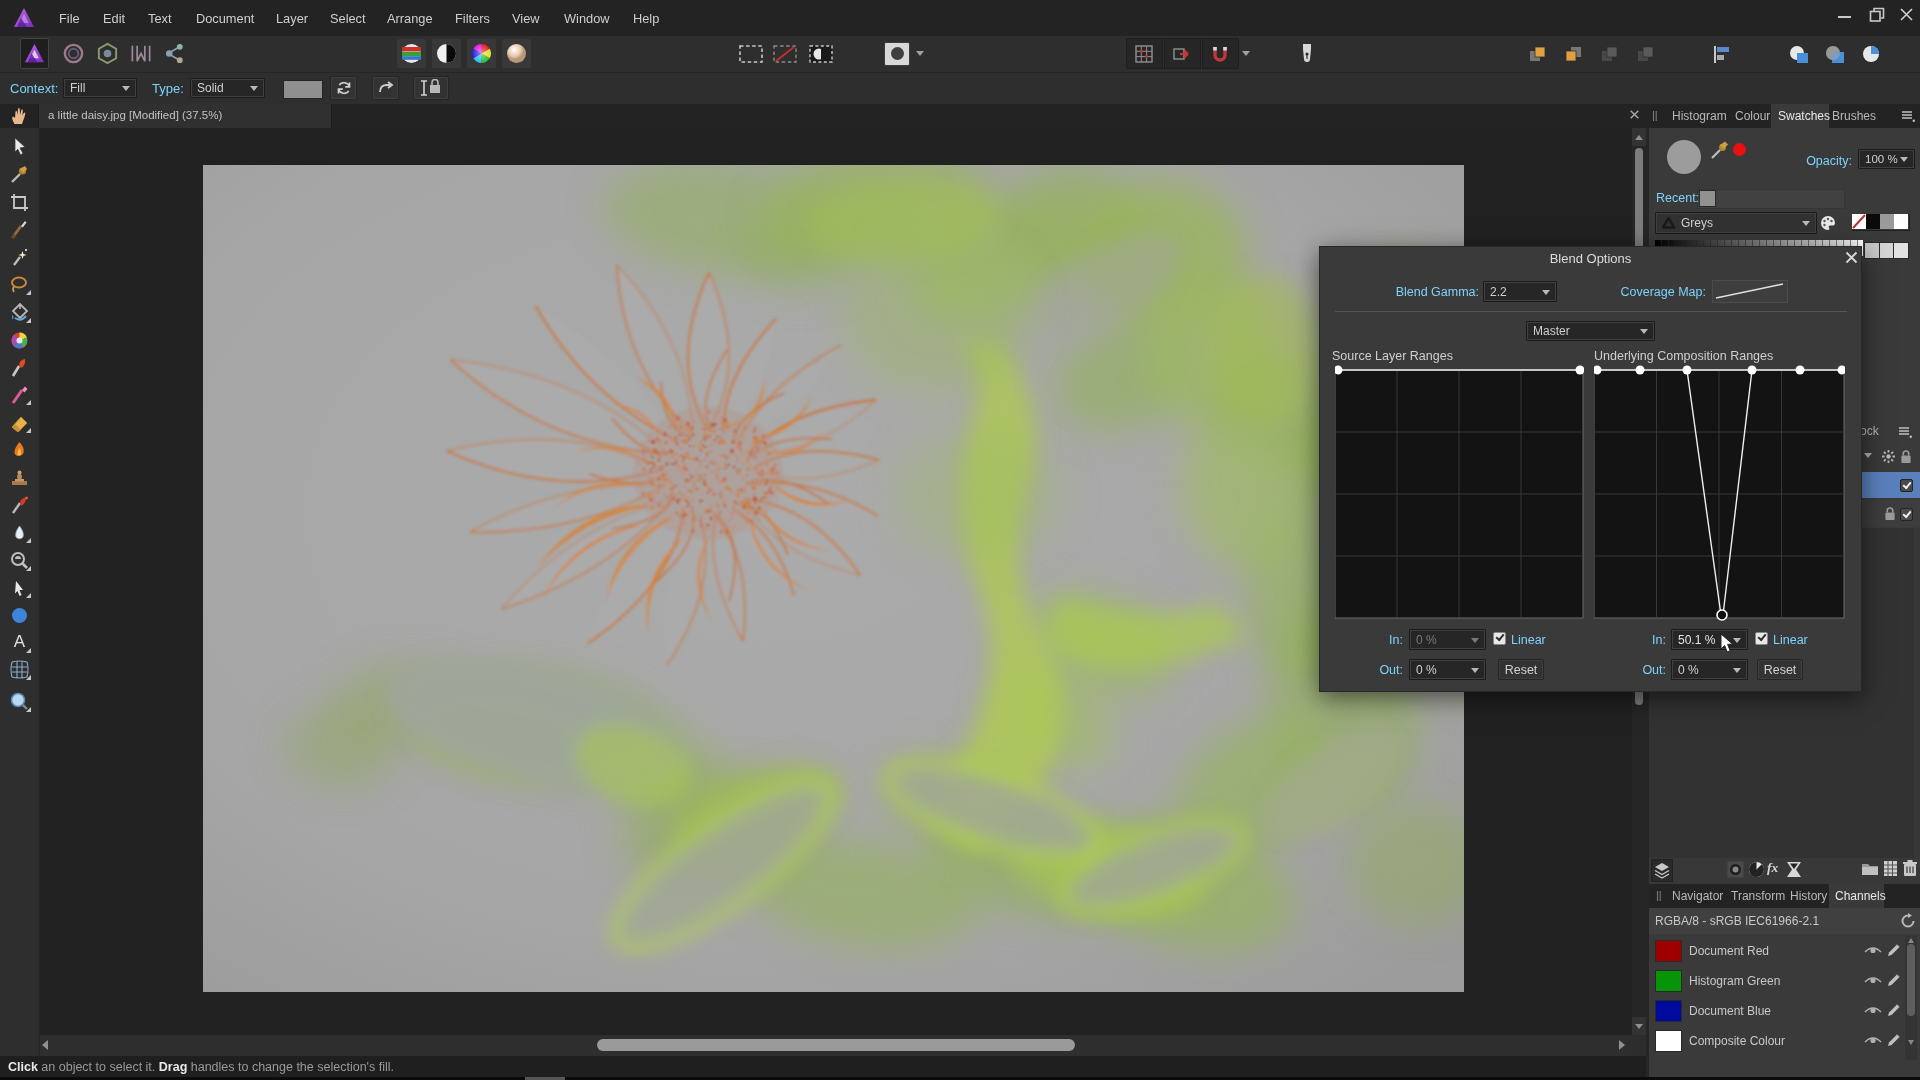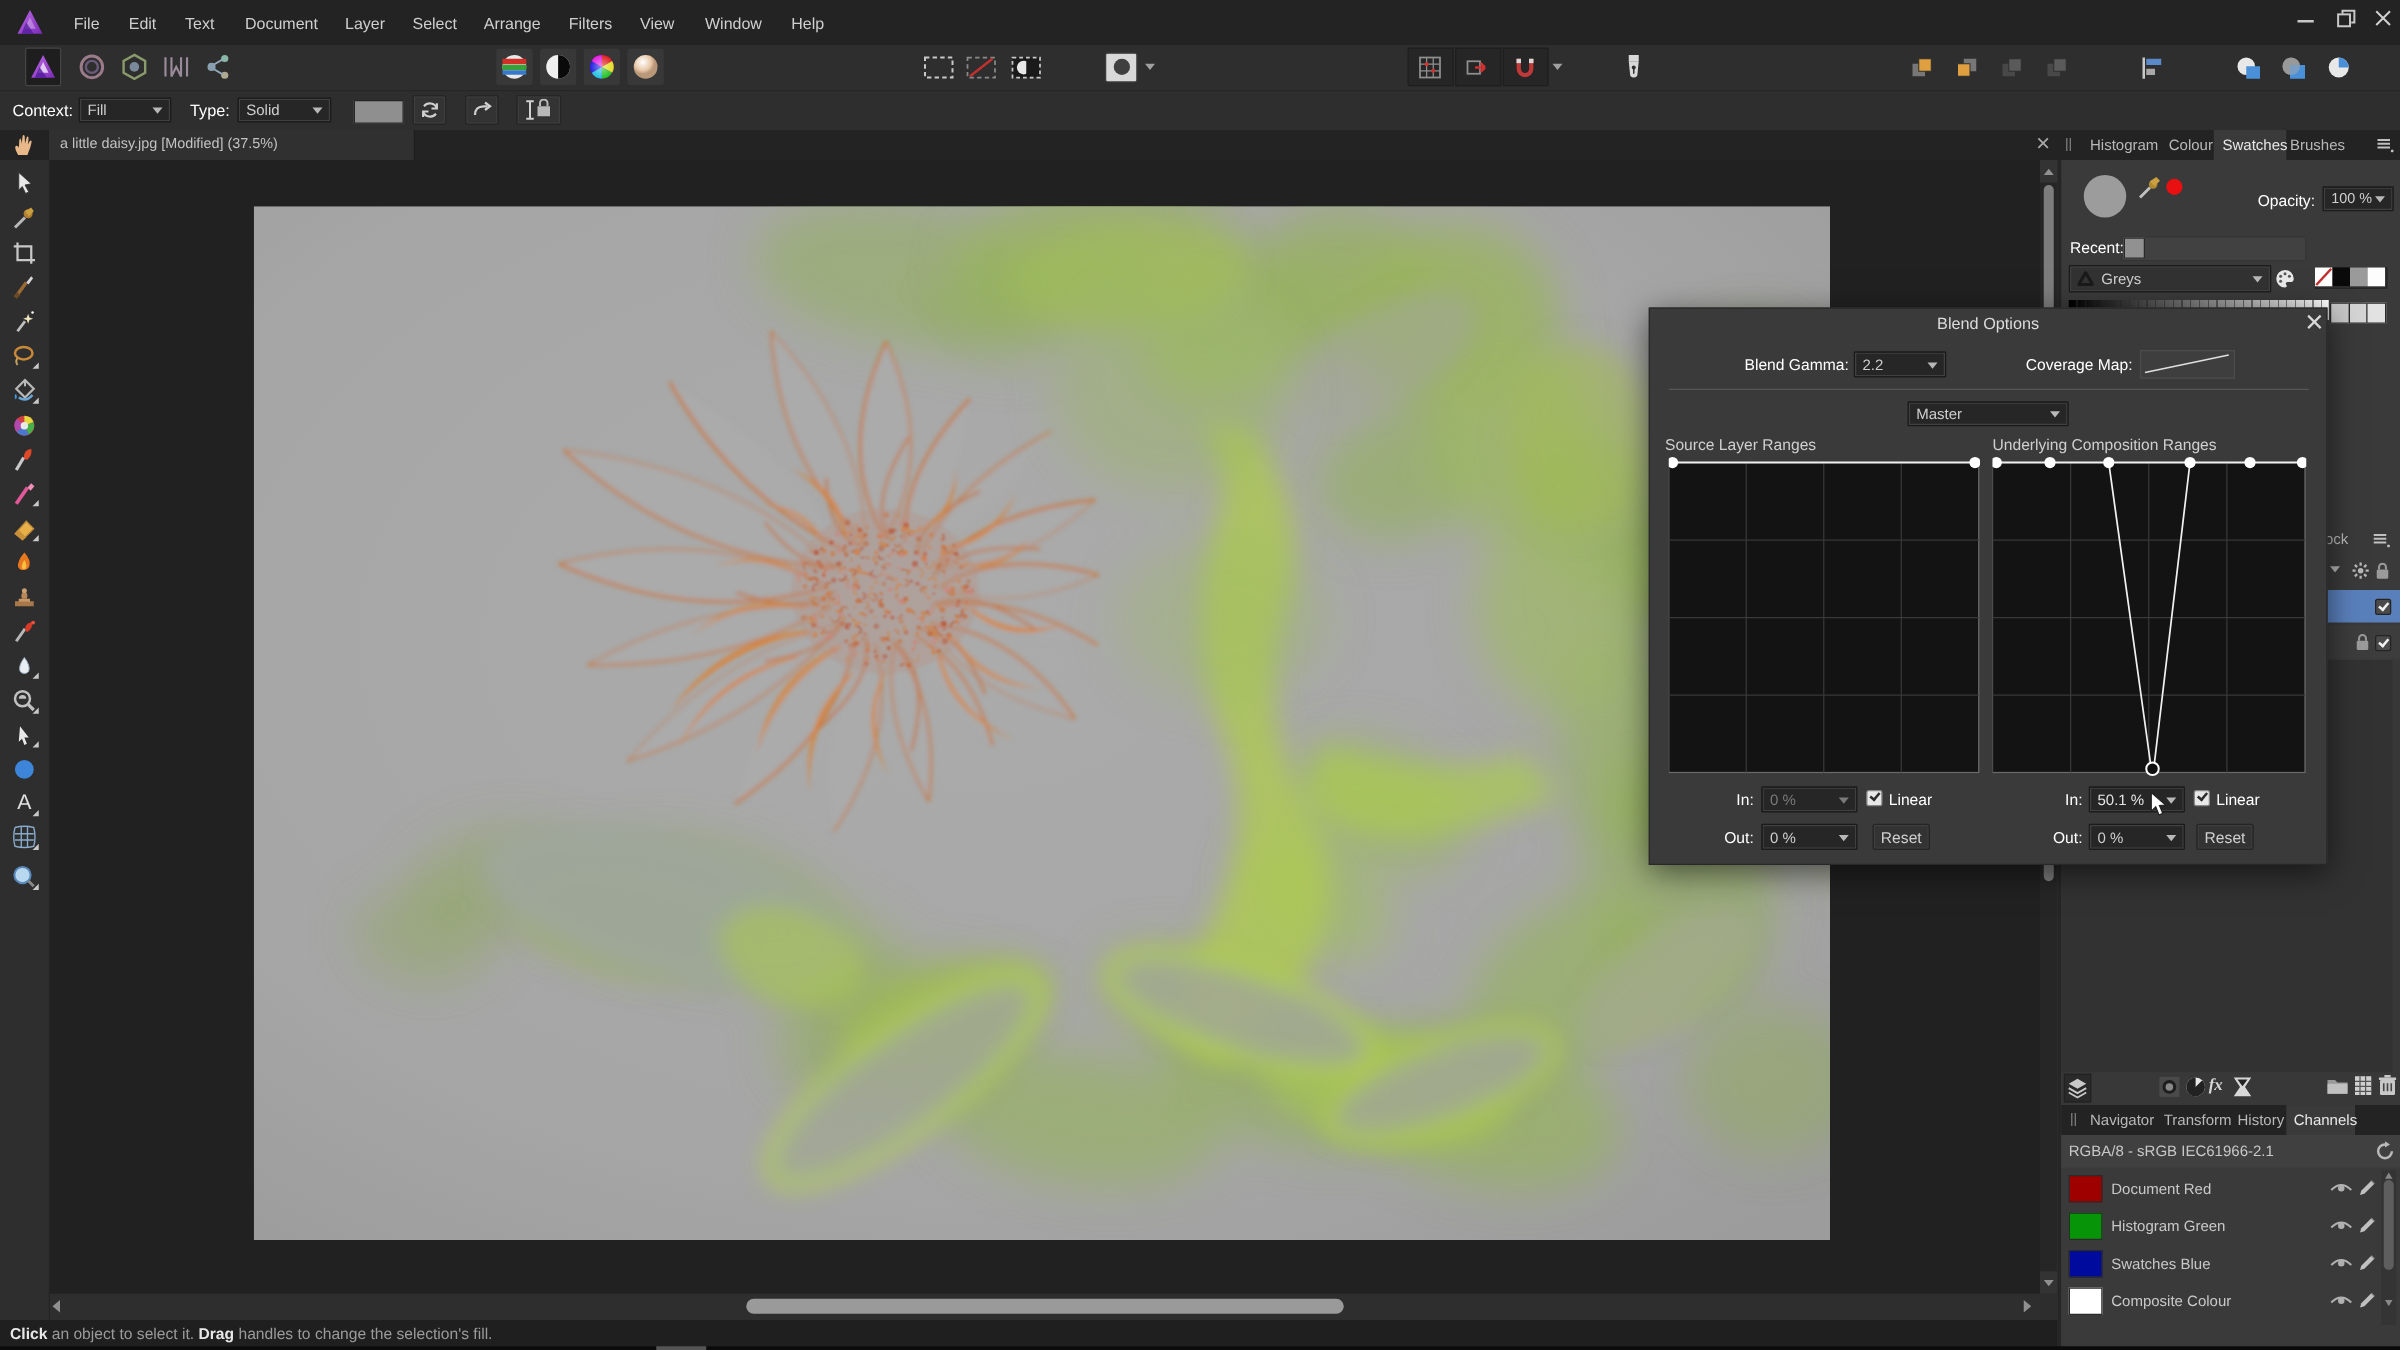--- a/index.html
+++ b/index.html
@@ -1,19 +1,19 @@
 <!DOCTYPE html>
 <html><head><meta charset="utf-8">
 <style>
 html,body{margin:0;padding:0;background:#111}
 #app{position:relative;width:1920px;height:1080px;background:#2d2d2d;font-family:"Liberation Sans",sans-serif;overflow:hidden;color:#c8c8c8}
 .abs{position:absolute}
 .dd{position:absolute;background:#262626;border:1px solid #1b1b1b;box-shadow:inset 0 0 0 1px #404040;border-radius:1px;color:#cfcfcf;font-size:12px;display:flex;align-items:center;padding:0 6px;box-sizing:border-box}
 .dd .car{position:absolute;right:6px;top:50%;margin-top:-2px;width:0;height:0;border-left:4px solid transparent;border-right:4px solid transparent;border-top:5px solid #b8b8b8}
-.lbl{position:absolute;font-size:12px;color:#ffffff;white-space:nowrap}
+.lbl{position:absolute;font-size:12px;color:#7dd3fc;white-space:nowrap}
 .btn{position:absolute;background:#333333;border:1px solid #252525;box-shadow:inset 0 0 0 1px #3f3f3f;border-radius:2px;box-sizing:border-box;display:flex;align-items:center;justify-content:center}
 .chk{position:absolute;width:13px;height:13px;background:#e8e8e8;border:1px solid #888;border-radius:2px;box-sizing:border-box}
 .chk:after{content:"";position:absolute;left:2px;top:1px;width:6px;height:3px;border-left:2px solid #2d2d2d;border-bottom:2px solid #2d2d2d;transform:rotate(-50deg)}
 .chkd{position:absolute;width:13px;height:13px;background:#4a4a4a;border:1px solid #242424;border-radius:2px;box-sizing:border-box}
 .chkd:after{content:"";position:absolute;left:2px;top:2px;width:6px;height:3px;border-left:2.2px solid #f0f0f0;border-bottom:2.2px solid #f0f0f0;transform:rotate(-50deg)}
 </style></head>
 <body>
 <div id="app">
 <div class="abs" style="left:0;top:0;width:1920px;height:36px;background:#232323"></div><svg class="abs" style="left:12px;top:6px" width="24" height="24" viewBox="0 0 24 24">
 <defs>
@@ -796,21 +796,21 @@
       <circle cx="9" cy="6.5" r="2.6" fill="#b0b0b0"></circle>
     </svg><svg class="abs" style="left:1886px;top:942px" width="16" height="16" viewBox="0 0 16 16">
       <path d="M2 14 L3 10.5 L11 2.5 L13.5 5 L5.5 13 Z" fill="#c0c0c0"></path>
       <path d="M11 2.5 L13.5 5" stroke="#888" stroke-width="1"></path>
     </svg><div class="abs" style="left:1655px;top:970px;width:27px;height:22px;background:#089408;border:1px solid #2a2a2a;box-sizing:border-box"></div><div class="abs" style="left:1689px;top:974px;font-size:12px;color:#c8c8c8">Histogram Green</div><svg class="abs" style="left:1864px;top:974px" width="18" height="13" viewBox="0 0 18 13">
       <path d="M1 8 Q9 0 17 8" fill="none" stroke="#b0b0b0" stroke-width="1.6"></path>
       <circle cx="9" cy="6.5" r="2.6" fill="#b0b0b0"></circle>
     </svg><svg class="abs" style="left:1886px;top:972px" width="16" height="16" viewBox="0 0 16 16">
       <path d="M2 14 L3 10.5 L11 2.5 L13.5 5 L5.5 13 Z" fill="#c0c0c0"></path>
       <path d="M11 2.5 L13.5 5" stroke="#888" stroke-width="1"></path>
-    </svg><div class="abs" style="left:1655px;top:1000px;width:27px;height:22px;background:#000b9e;border:1px solid #2a2a2a;box-sizing:border-box"></div><div class="abs" style="left:1689px;top:1004px;font-size:12px;color:#c8c8c8">Swatches Blue</div><svg class="abs" style="left:1864px;top:1004px" width="18" height="13" viewBox="0 0 18 13">
+    </svg><div class="abs" style="left:1655px;top:1000px;width:27px;height:22px;background:#000b9e;border:1px solid #2a2a2a;box-sizing:border-box"></div><div class="abs" style="left:1689px;top:1004px;font-size:12px;color:#c8c8c8">Document Blue</div><svg class="abs" style="left:1864px;top:1004px" width="18" height="13" viewBox="0 0 18 13">
       <path d="M1 8 Q9 0 17 8" fill="none" stroke="#b0b0b0" stroke-width="1.6"></path>
       <circle cx="9" cy="6.5" r="2.6" fill="#b0b0b0"></circle>
     </svg><svg class="abs" style="left:1886px;top:1002px" width="16" height="16" viewBox="0 0 16 16">
       <path d="M2 14 L3 10.5 L11 2.5 L13.5 5 L5.5 13 Z" fill="#c0c0c0"></path>
       <path d="M11 2.5 L13.5 5" stroke="#888" stroke-width="1"></path>
     </svg><div class="abs" style="left:1655px;top:1030px;width:27px;height:22px;background:#ffffff;border:1px solid #2a2a2a;box-sizing:border-box"></div><div class="abs" style="left:1689px;top:1034px;font-size:12px;color:#c8c8c8">Composite Colour</div><svg class="abs" style="left:1864px;top:1034px" width="18" height="13" viewBox="0 0 18 13">
       <path d="M1 8 Q9 0 17 8" fill="none" stroke="#b0b0b0" stroke-width="1.6"></path>
       <circle cx="9" cy="6.5" r="2.6" fill="#b0b0b0"></circle>
     </svg><svg class="abs" style="left:1886px;top:1032px" width="16" height="16" viewBox="0 0 16 16">
       <path d="M2 14 L3 10.5 L11 2.5 L13.5 5 L5.5 13 Z" fill="#c0c0c0"></path>

